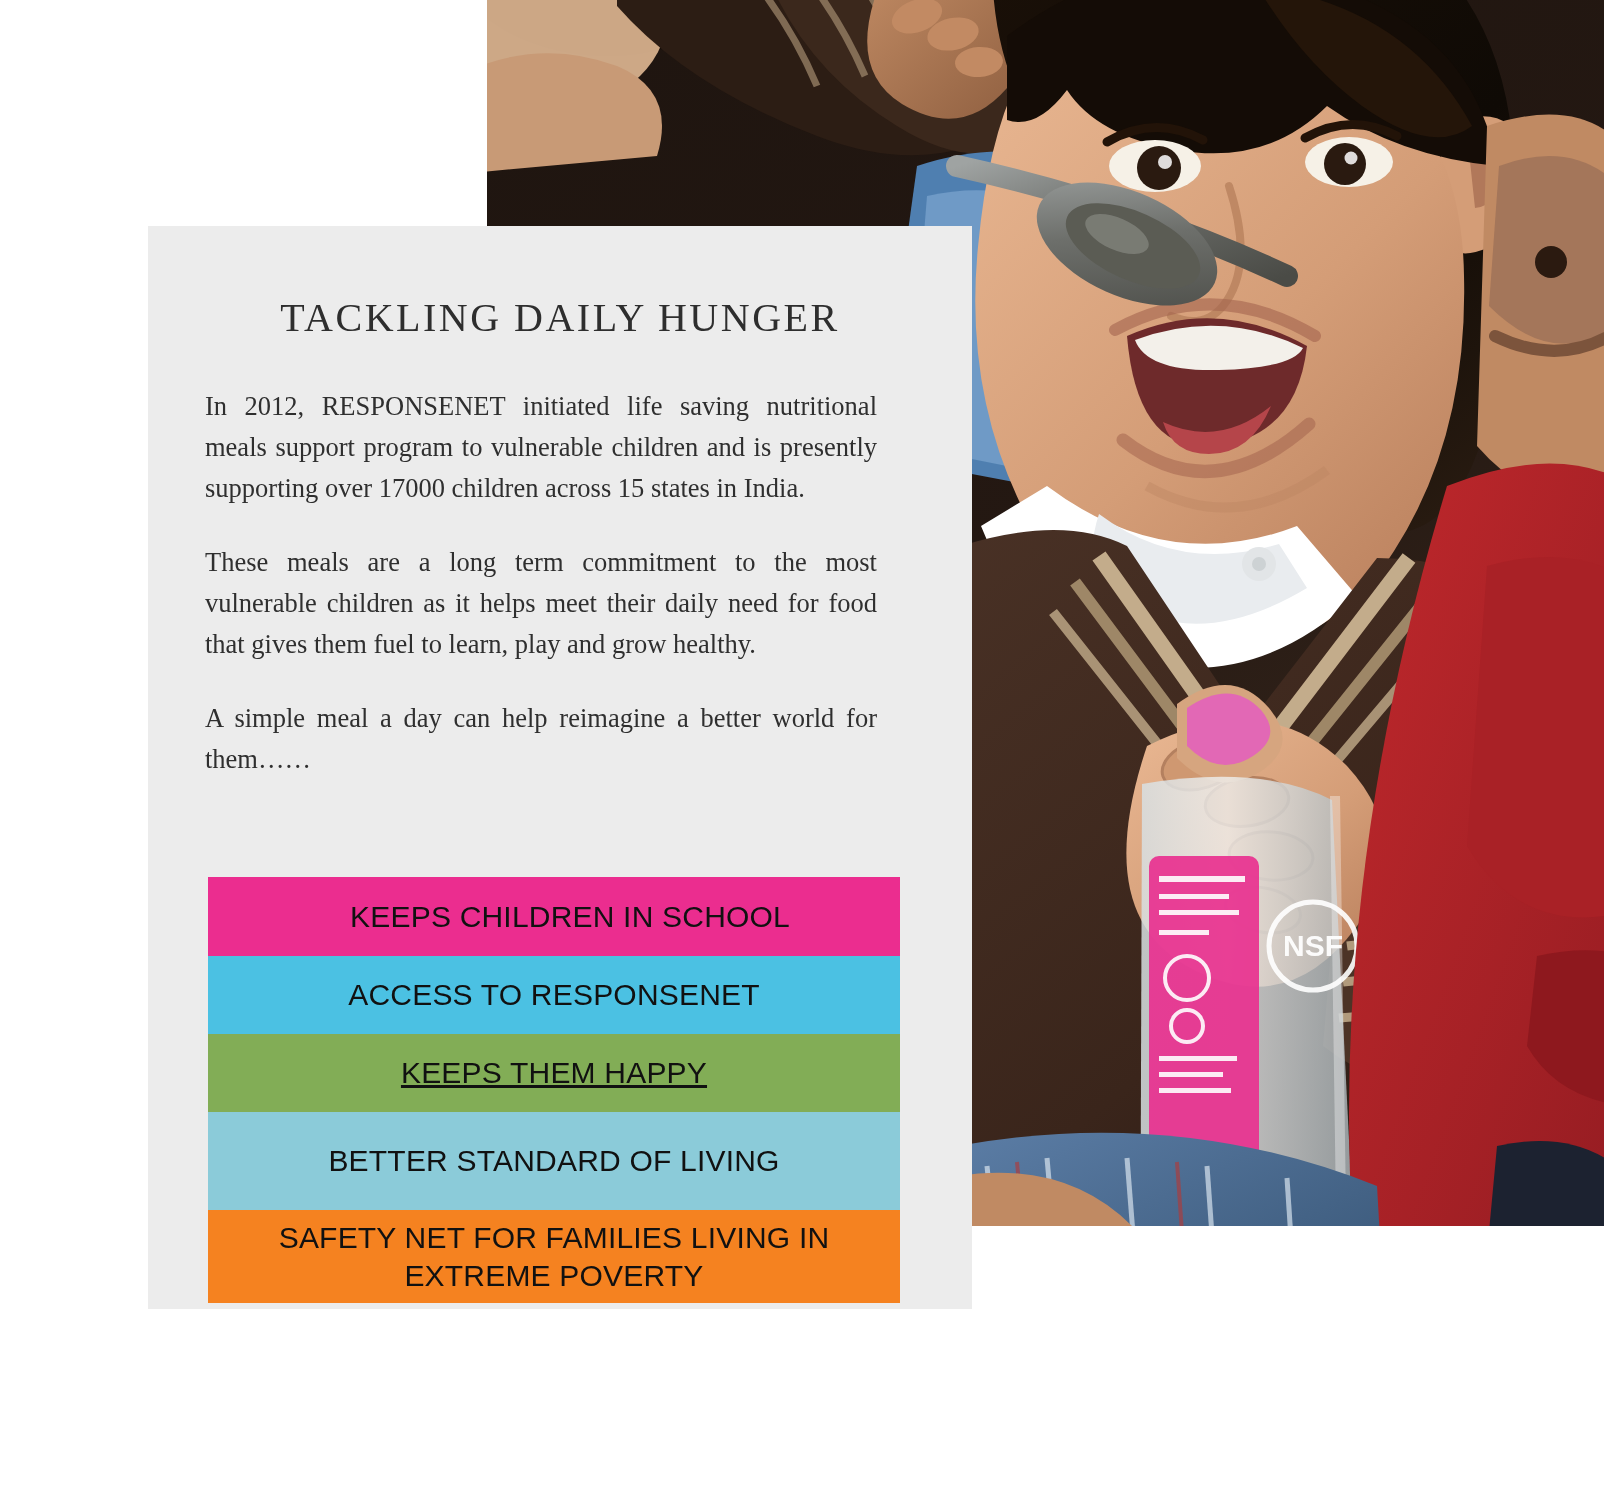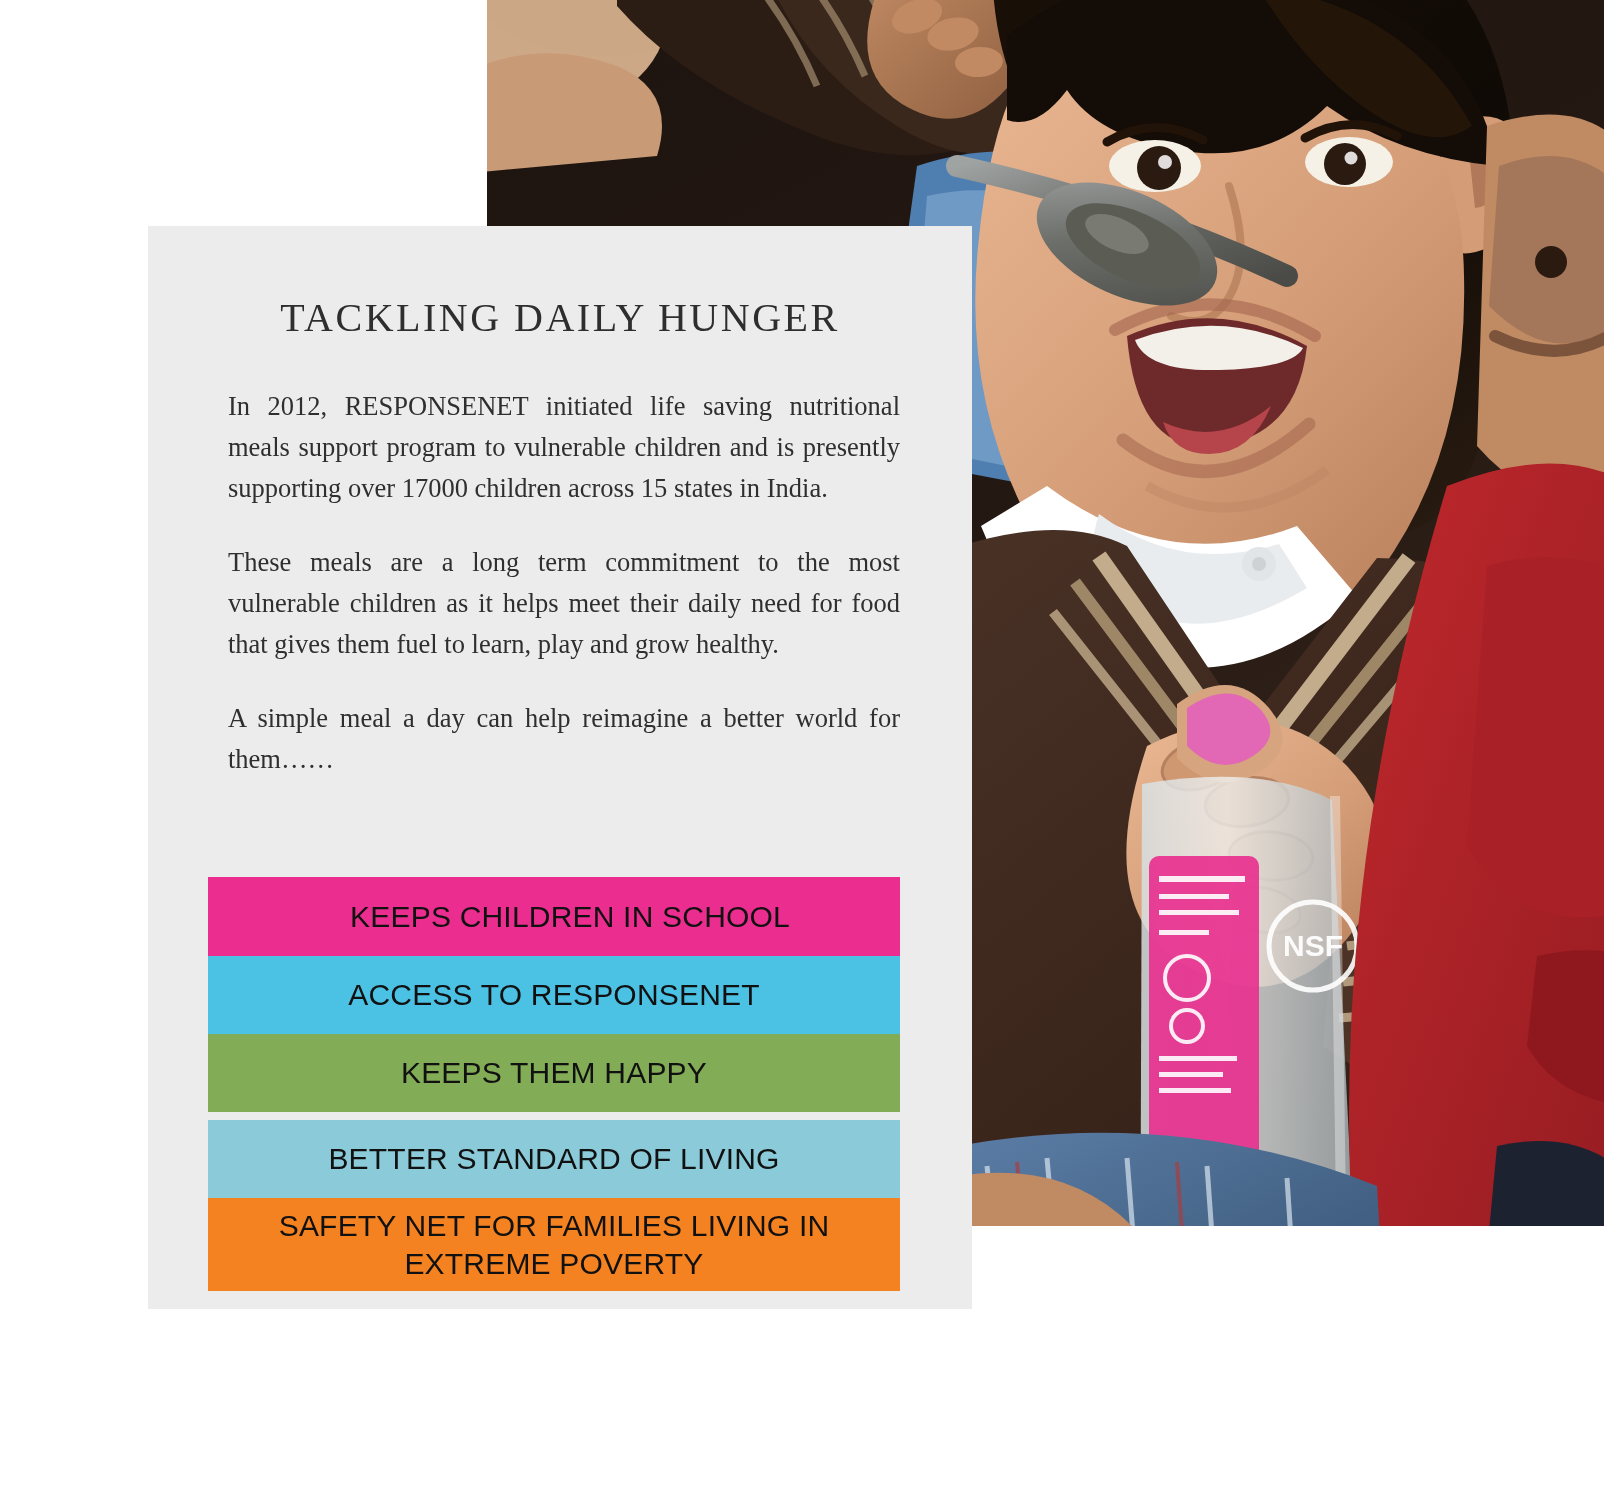--- a/index.html
+++ b/index.html
@@ -46,21 +46,21 @@
     text-align: center;
     font-size: 40px;
     letter-spacing: 2.5px;
     color: #2e2e2e;
     font-family: "Liberation Serif", serif;
     font-weight: normal;
   }
 
   .body-text {
     position: absolute;
-    left: 80px;
+    left: 57px;
     top: 160px;
     width: 672px;
     color: #2f2f2f;
     font-size: 26.5px;
     line-height: 41px;
     text-align: justify;
     font-family: "Liberation Serif", serif;
   }
   .body-text p { margin: 0 0 33px 0; }
   .body-text p:last-child { margin-bottom: 0; }
@@ -81,21 +81,21 @@
     letter-spacing: 0.2px;
     text-align: center;
     display: flex;
     align-items: center;
     justify-content: center;
     line-height: 38px;
   }
   .bar-0 { height: 79px; }
   .bar-1 { height: 78px; }
   .bar-2 { height: 78px; }
-  .bar-3 { height: 78px; margin-top: 8px; }
+  .bar-3 { height: 98px; }
   .bar-4 { height: 93px; padding: 0 26px; }
 </style>
 </head>
 <body>
 
 <div class="photo">
   <svg viewBox="0 0 1117 1494" preserveAspectRatio="xMidYMid slice">
     <defs>
       <linearGradient id="bgGrad" x1="0" y1="0" x2="0.4" y2="1">
         <stop offset="0%" stop-color="#1d140f"></stop>
@@ -297,21 +297,21 @@
   </div>
 </div>
 
 <div class="bars">
   <div class="bar bar-0" style="background: rgb(235, 45, 143); padding-left: 32px;">
     <span>KEEPS CHILDREN IN SCHOOL</span>
   </div>
   <div class="bar bar-1" style="background: rgb(75, 193, 227);">
     <span>ACCESS TO RESPONSENET</span>
   </div>
-  <div class="bar bar-2" style="background: rgb(130, 173, 86);">
+  <div class="bar bar-2" style="background: rgb(130, 173, 86); text-decoration: underline;">
     <span>KEEPS THEM HAPPY</span>
   </div>
   <div class="bar bar-3" style="background: rgb(139, 203, 217);">
     <span>BETTER STANDARD OF LIVING</span>
   </div>
   <div class="bar bar-4" style="background: rgb(245, 130, 32);">
     <span>SAFETY NET FOR FAMILIES LIVING IN EXTREME POVERTY</span>
   </div>
 </div>
 

